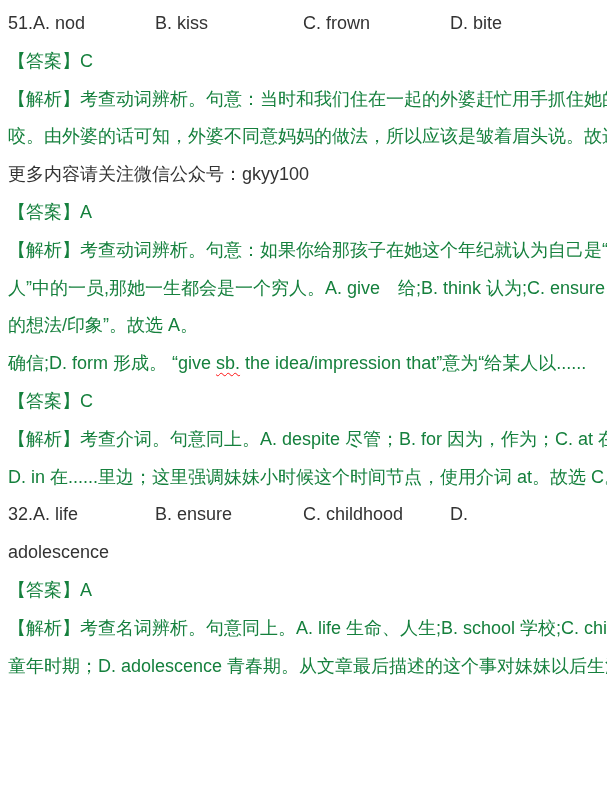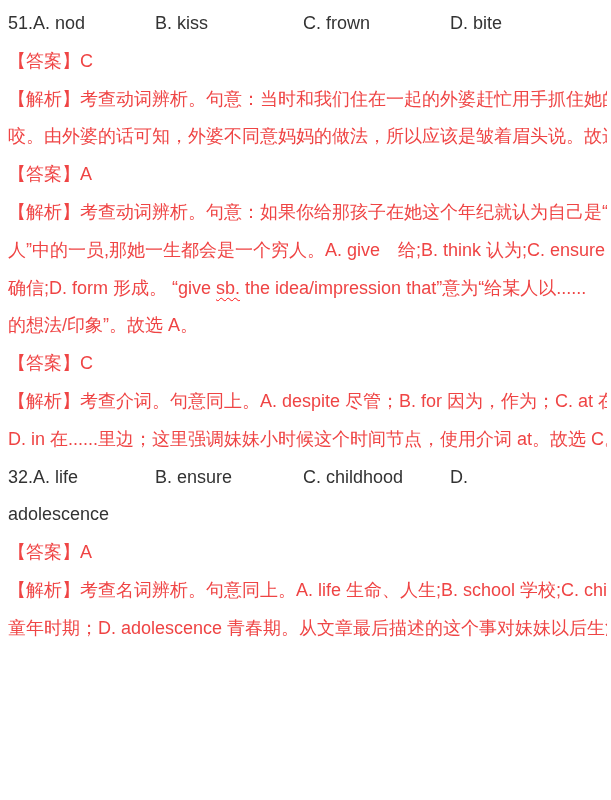--- a/index.html
+++ b/index.html
@@ -20,21 +20,21 @@
     height: 800px;
     padding: 5px 4px 0 8px;
   }
   .line {
     height: 37.8px;
     line-height: 37.8px;
     font-size: 18px;
     white-space: nowrap;
     overflow: hidden;
   }
-  .red { color: #ef4444; }
+  .red { color: #15803d; }
   .black { color: #333333; }
   .options .col-1 { display: inline-block; width: 147px; }
   .options .col-2 { display: inline-block; width: 148px; }
   .options .col-3 { display: inline-block; width: 147px; }
   .options .col-4 { display: inline-block; }
   .squiggle {
     text-decoration: underline;
     text-decoration-style: wavy;
     text-decoration-color: #ff1414;
     text-decoration-thickness: 1px;
@@ -46,26 +46,27 @@
 
 <div class="page">
 
   <div class="line options black">
     <span class="col-1">51.A. nod</span><span class="col-2">B. kiss</span><span class="col-3">C. frown</span><span class="col-4">D. bite</span>
   </div>
   <div class="line red">【答案】C</div>
   <div class="line red">【解析】考查动词辨析。句意：当时和我们住在一起的外婆赶忙用手抓住她的手</div>
   <div class="line red">咬。由外婆的话可知，外婆不同意妈妈的做法，所以应该是皱着眉头说。故选 C。</div>
 
+  <div class="line black">更多内容请关注微信公众号：gkyy100</div>
 
   <div class="line red">【答案】A</div>
   <div class="line red">【解析】考查动词辨析。句意：如果你给那孩子在她这个年纪就认为自己是“穷</div>
   <div class="line red">人”中的一员,那她一生都会是一个穷人。A. give　给;B. think 认为;C. ensure</div>
+  <div class="line red">的想法/印象”。故选 A。</div>
   <div class="line red"><span>确信;D. form 形成。 “give </span><span class="squiggle">sb.</span><span> the idea/impression that”意为“给某人以......</span></div>
-  <div class="line red">的想法/印象”。故选 A。</div>
 
   <div class="line red">【答案】C</div>
   <div class="line red">【解析】考查介词。句意同上。A. despite 尽管；B. for 因为，作为；C. at 在；</div>
   <div class="line red">D. in 在......里边；这里强调妹妹小时候这个时间节点，使用介词 at。故选 C。</div>
 
   <div class="line options black">
     <span class="col-1">32.A. life</span><span class="col-2">B. ensure</span><span class="col-3">C. childhood</span><span class="col-4">D.</span>
   </div>
   <div class="line black">adolescence</div>
   <div class="line red">【答案】A</div>

